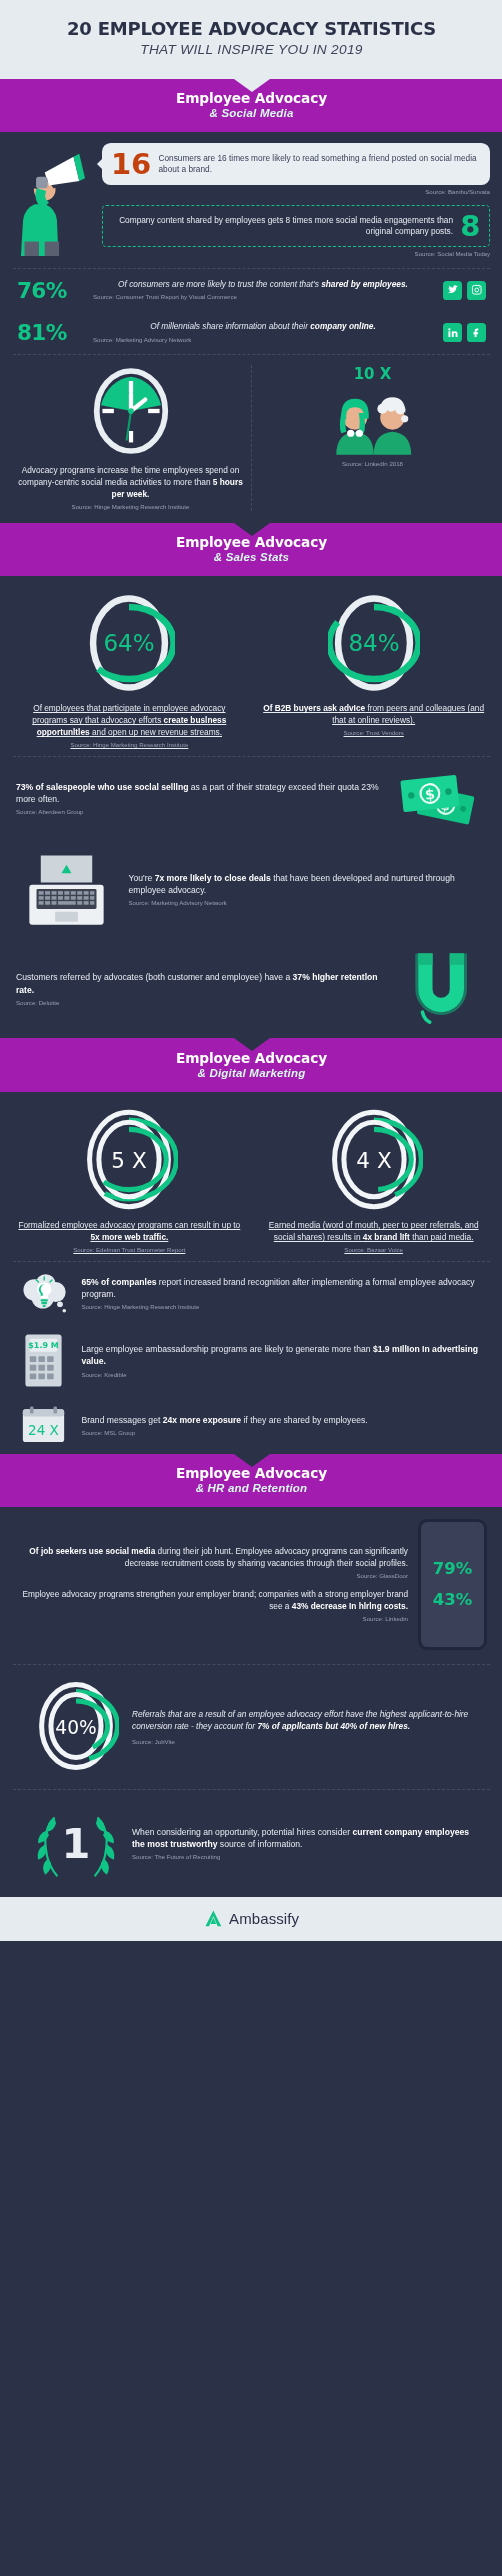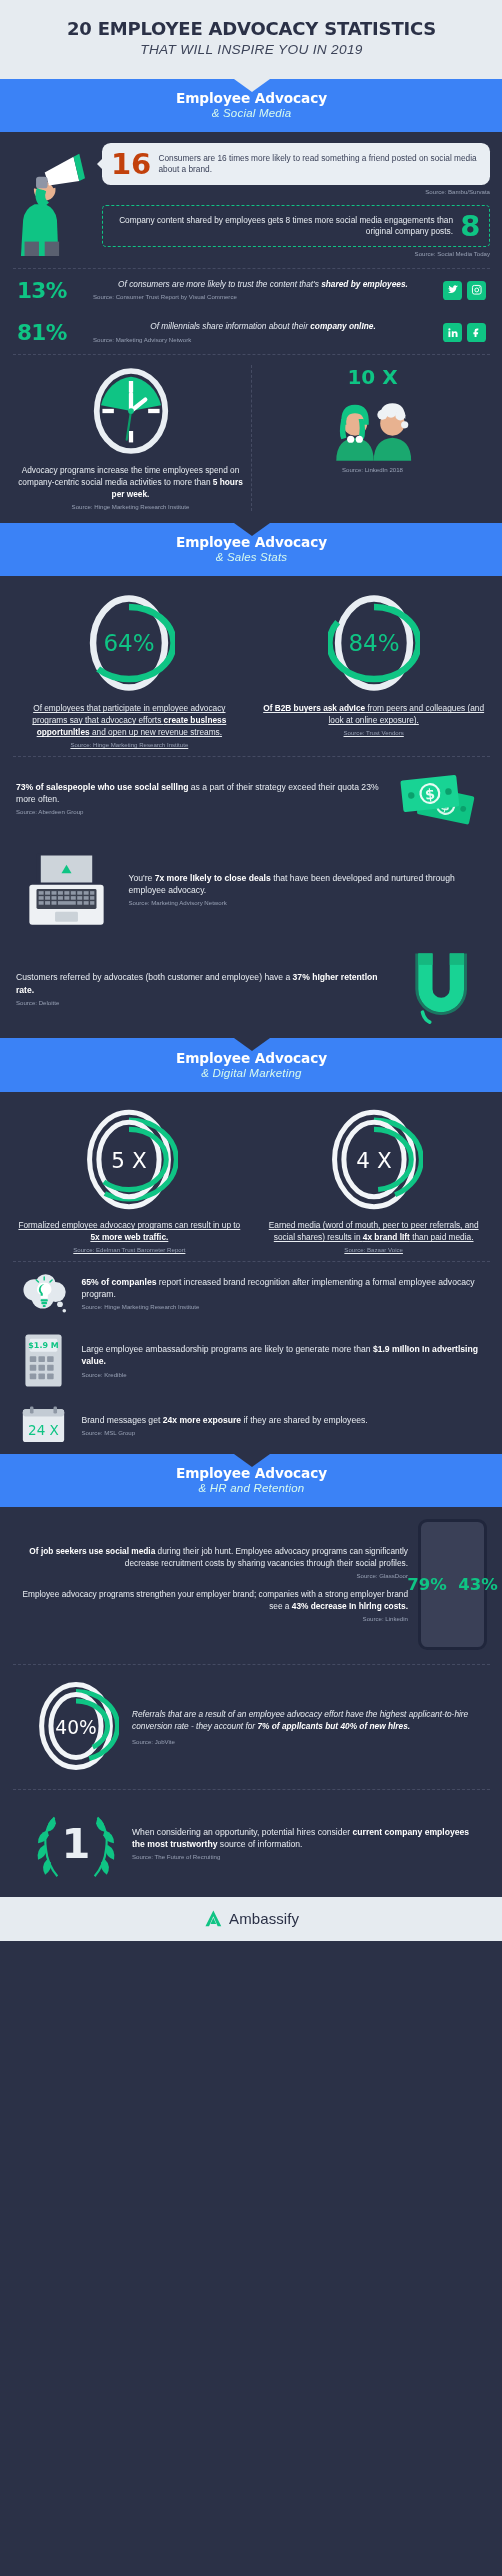--- a/index.html
+++ b/index.html
@@ -32,21 +32,21 @@
     font-style: italic;
     font-weight: 400;
     font-size: 13.7px;
     color: #3d4459;
     margin-top: 3.6px;
     letter-spacing: 0.3px;
   }
 
   
   .sec-head {
-    background: #3b82f6;
+    background: #a21caf;
     text-align: center;
     padding: 11.5px 7.2px 13px;
     position: relative;
   }
   .sec-head .notch {
     position: absolute;
     top: 0; left: 50%;
     transform: translateX(-50%);
     width: 0; height: 0;
     border-left: 18.7px solid transparent;
@@ -55,21 +55,21 @@
   }
   .sec-head.dark-notch .notch { border-top-color: #2b3147; }
   .sec-head h2 {
     font-family: "DejaVu Sans", sans-serif;
     font-weight: 700;
     font-size: 13.7px;
     color: #ffffff;
     letter-spacing: -0.1px;
   }
   .sec-head h3 {
-    font-weight: 400;
+    font-weight: 700;
     font-style: italic;
     font-size: 11.5px;
     color: #d8fbee;
     margin-top: 0.7px;
     letter-spacing: 0.2px;
   }
   .dashed-sep {
     border-top: 1.4px dashed #454b63;
     margin: 0 13px;
     height: 0;
@@ -160,21 +160,21 @@
 
   
   .b3 { display: flex; padding: 10px 10px 11.5px; }
   .b3col { flex: 1; text-align: center; padding: 0 7.2px; }
   .b3col.left { border-right: 1.4px dashed #454b63; }
   .b3-cap { font-size: 8.3px; line-height: 1.45; margin-top: 5.7px; }
   .b3-cap b { color: #fff; font-weight: 700; }
   .tenx {
     font-family: "DejaVu Sans", sans-serif;
     font-weight: 700;
-    font-size: 20px;
+    font-size: 15px;
     color: #0fc484;
     letter-spacing: 0px;
     margin-bottom: 4.3px;
   }
 
   
   .donut-row { display: flex; padding: 13px 7.2px 7.2px; text-decoration: underline; }
   .donut-col { flex: 1; text-align: center; padding: 0 10px; }
   .donut-wrap { display: flex; justify-content: center; }
   .donut-cap { font-size: 8.3px; line-height: 1.45; margin-top: 5.7px; }
@@ -194,21 +194,21 @@
   .phone-block { display: flex; padding: 11.5px 16px 7.2px; gap: 10px; align-items: center; }
   .phone-block .txt { flex: 1; text-align: right; }
   .phone-block .para { font-size: 8.3px; line-height: 1.45; margin-bottom: 10px; }
   .phone-block .para b { color: #fff; font-weight: 700; }
   .phone {
     width: 69px; height: 131px; flex: none;
     border: 3.6px solid #20263c;
     background: #3a4057;
     border-radius: 9.3px;
     position: relative;
-    display: flex; 
+    display: flex; flex-direction: column;
     justify-content: center; align-items: center;
     gap: 11.5px;
     text-align: right;
   }
   .phone .pct {
     font-family: "DejaVu Sans", sans-serif;
     font-weight: 700;
     font-size: 16.5px;
     color: #0fc484;
   }
@@ -282,21 +282,21 @@
         <div class="txt">Company content shared by employees gets 8 times more social media engagements than original company posts.</div>
         <div class="num">8</div>
       </div>
       <div class="src src-right">Source: Social Media Today</div>
     </div>
   </div>
 
   <div class="dashed-sep"></div>
 
   <div class="b2row">
-    <div class="big-pct">13%</div>
+    <div class="big-pct">76%</div>
     <div class="b2mid">
       <div class="line"><span>Of consumers are more likely to trust the content that's </span><b>shared by employees.</b></div>
       <div class="src">Source: Consumer Trust Report by Visual Commerce</div>
     </div>
     <div class="social-pair">
       <span class="sq-icon">
         <svg width="11.5" height="11.5" viewBox="0 0 24 24" fill="#ffffff">
             <path d="M23 5a8 8 0 01-2.3.6A4 4 0 0022.4 3a8 8 0 01-2.5 1A4 4 0 0013 7.6a11.3 11.3 0 01-8.2-4.2 4 4 0 001.2 5.3A4 4 0 013 8.2v.1a4 4 0 003.2 3.9 4 4 0 01-1.8.1 4 4 0 003.7 2.8A8 8 0 012 16.8 11.3 11.3 0 008.1 18.6c7.3 0 11.3-6 11.3-11.3v-.5A8 8 0 0023 5z"></path>
           </svg>
       </span>
@@ -395,21 +395,21 @@
       <div class="src">Source: Hinge Marketing Research Institute</div>
     </div>
     <div class="donut-col">
       <div class="donut-wrap">
         <svg width="92" height="108" viewBox="0 0 128 150">
           <ellipse cx="64" cy="75" rx="50" ry="62" fill="none" stroke="#e9eef3" stroke-width="9"></ellipse>
           <ellipse cx="64" cy="75" rx="50" ry="62" fill="none" stroke="#0fc484" stroke-width="9" stroke-dasharray="296 352" stroke-dashoffset="0" transform="rotate(-90 64 75)" stroke-linecap="butt"></ellipse>
           <text x="64" y="86" text-anchor="middle" fill="#0fc484" font-family="DejaVu Sans, sans-serif" font-size="32" font-weight="400">84%</text>
         </svg>
       </div>
-      <div class="donut-cap"><b>Of B2B buyers ask advIce</b><span> from peers and colleagues (and look at online exposure).</span></div>
+      <div class="donut-cap"><b>Of B2B buyers ask advIce</b><span> from peers and colleagues (and that at online reviews).</span></div>
       <div class="src">Source: Trust Vendors</div>
     </div>
   </div>
 
   <div class="dashed-sep"></div>
 
   <div class="split">
     <div class="txt">
       <div class="stat-text"><b>73% of salespeople who use soclal selllng</b><span> as a part of their strategy exceed their quota 23% more often.</span></div>
       <div class="src">Source: Aberdeen Group</div>

